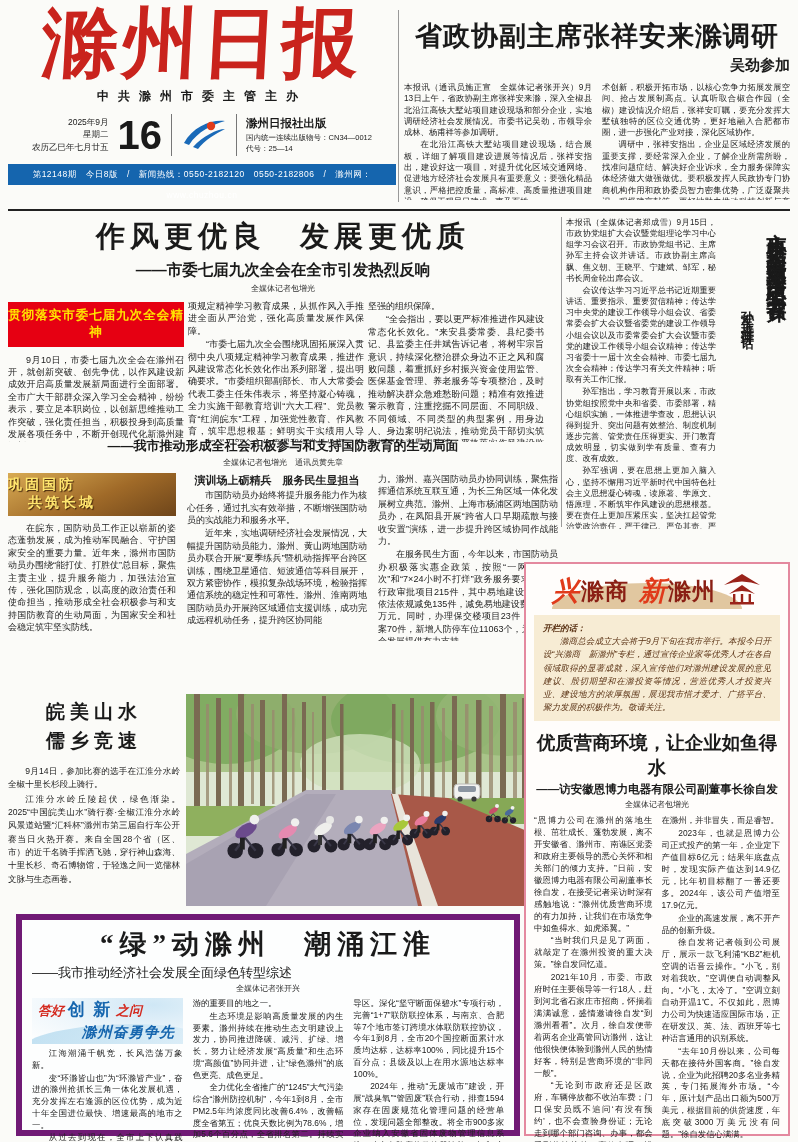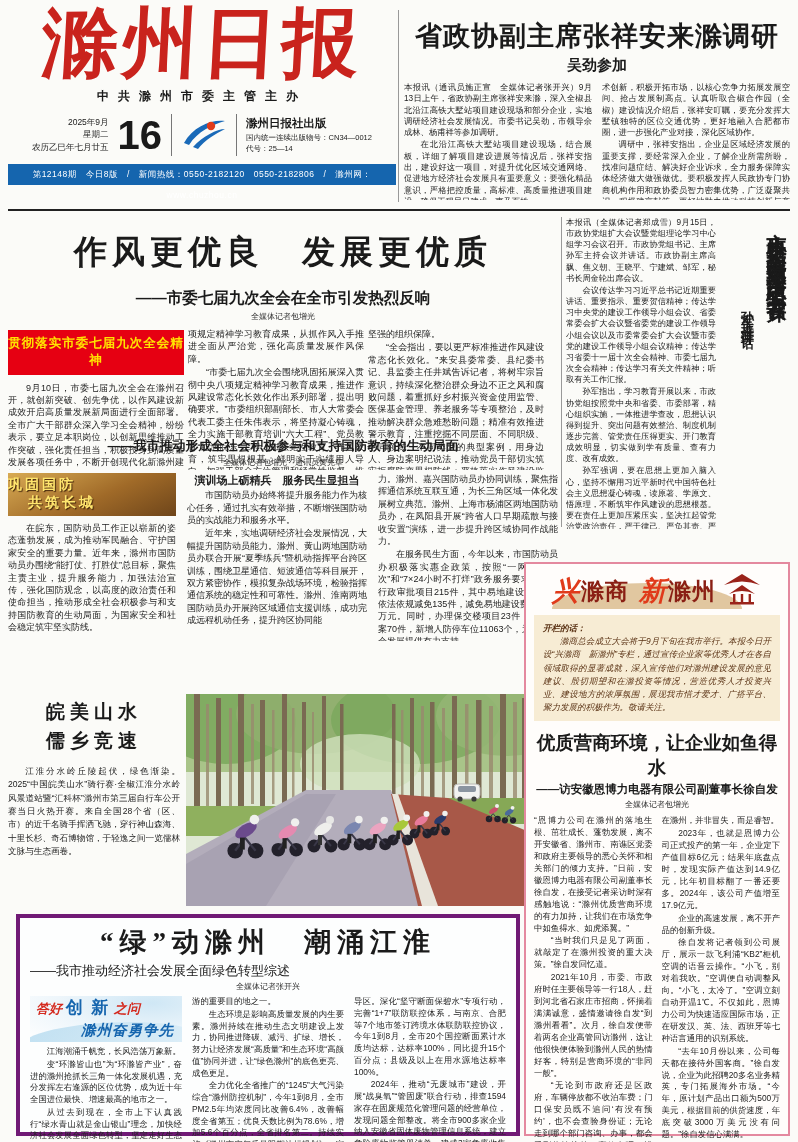--- a/index.html
+++ b/index.html
@@ -28,27 +28,27 @@
   .date-block { text-align:right; font-size:8.5px; line-height:1.5; }
   .issue-day { font-size:40px; font-weight:bold; line-height:1; }
   .vline { width:1px; height:42px; background:#777; }
   .publisher-block { font-size:7.5px; line-height:1.5; }
   .publisher-block .big { font-size:11.5px; font-weight:bold; }
   .info-bar { margin-top:8px; background:#1565ae; color:#fff; font-size:8.5px; height:21px;
               line-height:21px; text-align:center; letter-spacing:0.5px; }
 
   #header-right { position:absolute; left:404px; top:10px; width:386px; }
   #header-right h1 { margin:8px 0 2px; font-size:27px; text-align:center; letter-spacing:1px; }
-  #header-right h2 { margin:0 0 7px; font-size:15px; text-align:center; font-weight:bold; }
+  #header-right h2 { margin:0 0 7px; font-size:15px; text-align:right; font-weight:bold; }
   #header-right .cols { gap:10px; }
   #header-right .col { width:188px; height:118px; font-size:8.3px; line-height:1.36; }
 
   
   #lead { position:absolute; left:8px; top:217px; width:550px; }
-  #lead h1 { margin:13px; font-size:33px; text-align:center; letter-spacing:5px; font-family:"Liberation Serif",serif; }
+  #lead h1 { margin:0; font-size:29px; text-align:center; letter-spacing:5px; font-family:"Liberation Serif",serif; }
   #lead h2 { margin:3px 0 2px; font-size:15.5px; text-align:center; font-weight:bold; }
   #lead .byline { margin-bottom:6px; }
   #lead .cols { gap:4px; }
   #lead .col { width:176px; height:142px; }
   .red-banner { background:#e60012; color:#ffe400; font-weight:bold; font-size:12.5px;
                 text-align:center; padding:5px 0; margin:2px 0 7px; letter-spacing:1px; }
 
   
   #cppcc { position:absolute; left:566px; top:217px; width:226px; height:312px; display:flex; }
   #cppcc .body { width:150px; height:312px; font-size:8.2px; line-height:1.36; }
@@ -95,21 +95,21 @@
   .intro-box .t { font-weight:bold; text-indent:0; }
   .intro-box p { margin:0; text-indent:2em; }
   #bizbox h1 { margin:9px 0 2px; font-size:18.5px; text-align:center; letter-spacing:0px; }
   #bizbox h2 { margin:0 0 2px; font-size:11.5px; text-align:center; font-weight:bold; }
   #bizbox .byline { margin-bottom:5px; }
   #bizbox .cols { gap:9px; }
   #bizbox .col { width:119px; height:408px; font-size:8.4px; line-height:1.42; }
 
   
   #greenbox { position:absolute; left:16px; top:914px; width:504px; height:222px;
-              border:4px solid #701a75; box-sizing:border-box; padding:4px 10px; background:#fdfefe; }
+              border:6px solid #701a75; box-sizing:border-box; padding:4px 10px; background:#fdfefe; }
   #greenbox h1 { margin:2px 0 0; font-size:27px; text-align:center; letter-spacing:6px;
                  font-family:"Liberation Serif",serif; }
   #greenbox h2 { margin:2px 0 1px; font-size:13px; text-align:left; font-weight:normal; }
   #greenbox .byline { margin-bottom:4px; }
   #greenbox .cols { gap:10px; }
   #greenbox .col { width:155px; height:148px; font-size:8.4px; line-height:1.4; }
   .promo { position:relative; height:46px; margin-bottom:4px; overflow:hidden;
            background:radial-gradient(ellipse at 80% 15%, #cfe7f5 0%, #eef6fb 55%, #ffffff 100%); }
   .promo .wave { position:absolute; left:-10px; top:26px; width:190px; height:26px;
                  background:linear-gradient(90deg,#a8d4ec,#d8ecf7); border-radius:60% 40% 0 0/100% 80% 0 0;
@@ -234,20 +234,21 @@
       </div>
     </div>
   </div>
 
   <div id="cycling">
     <h1>
       <span>皖美山水</span><br>
       <span>儒乡竞速</span>
     </h1>
     <div class="bodytext">
+      <p>9月14日，参加比赛的选手在江淮分水岭全椒十里长杉段上骑行。</p>
       <p>江淮分水岭丘陵起伏，绿色渐染。2025“中国皖美山水”骑行赛·全椒江淮分水岭风景道站暨“汇科杯”滁州市第三届自行车公开赛当日火热开赛。来自全国28个省（区、市）的近千名骑手挥洒飞驰，穿行神山森海、十里长杉、奇石博物馆，于轻逸之间一览儒林文脉与生态画卷。</p>
     </div>
     <div class="credit">全媒体记者计成军 摄</div>
   </div>
 
   <div id="photo">
     <svg width="348" height="212" viewBox="0 0 348 212">
       <rect width="348" height="212" fill="#dfe8d4"></rect>
 
       <rect y="0" width="348" height="78" fill="#a9c489"></rect>

